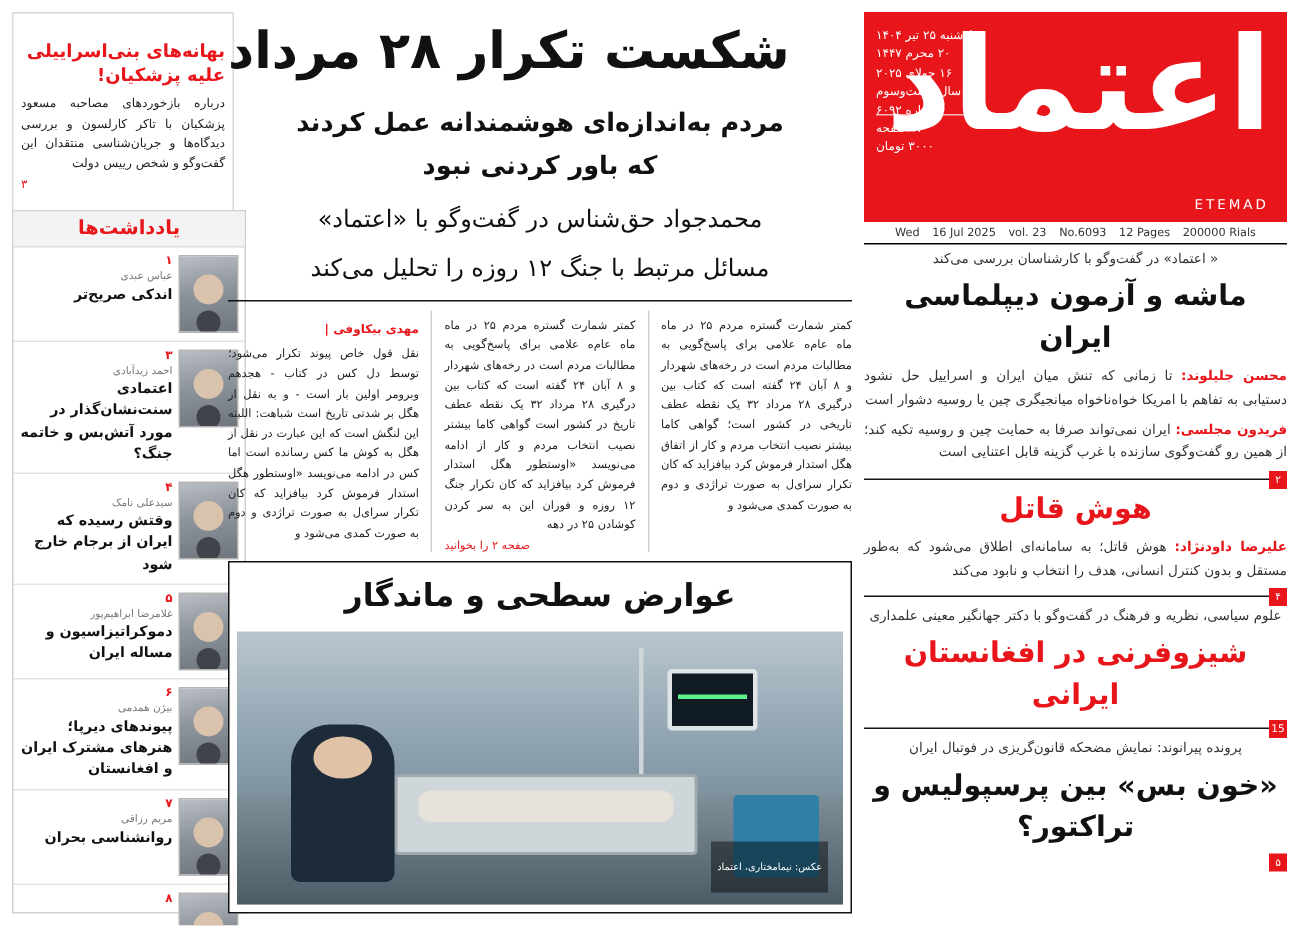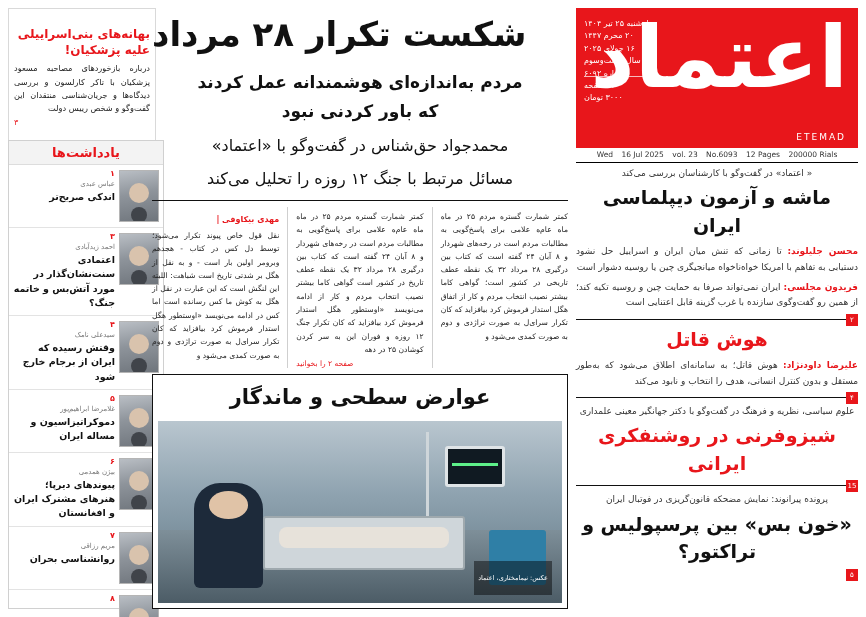--- a/index.html
+++ b/index.html
@@ -426,21 +426,21 @@
       <div class="lc-head red">هوش قاتل</div>
       <div class="lc-sub">
         <b>علیرضا داودنژاد:</b>
         <span>هوش قاتل؛ به سامانه‌ای اطلاق می‌شود که به‌طور مستقل و بدون کنترل انسانی، هدف را انتخاب و نابود می‌کند</span>
       </div>
       <div class="pgnum">۴</div>
     </div>
 
     <div class="lc-item">
       <div class="lc-kicker">علوم سیاسی، نظریه و فرهنگ در گفت‌وگو با دکتر جهانگیر معینی علمداری</div>
-      <div class="lc-head red">شیزوفرنی در روشنفکری ایرانی</div>
+      <div class="lc-head red">شیزوفرنی در افغانستان ایرانی</div>
       <div class="pgnum">15</div>
     </div>
 
     <div class="lc-item">
       <div class="lc-kicker">پرونده پیرانوند: نمایش مضحکه قانون‌گریزی در فوتبال ایران</div>
       <div class="lc-head">«خون بس» بین پرسپولیس و تراکتور؟</div>
       <div class="pgnum">۵</div>
     </div>
 
   </div>

